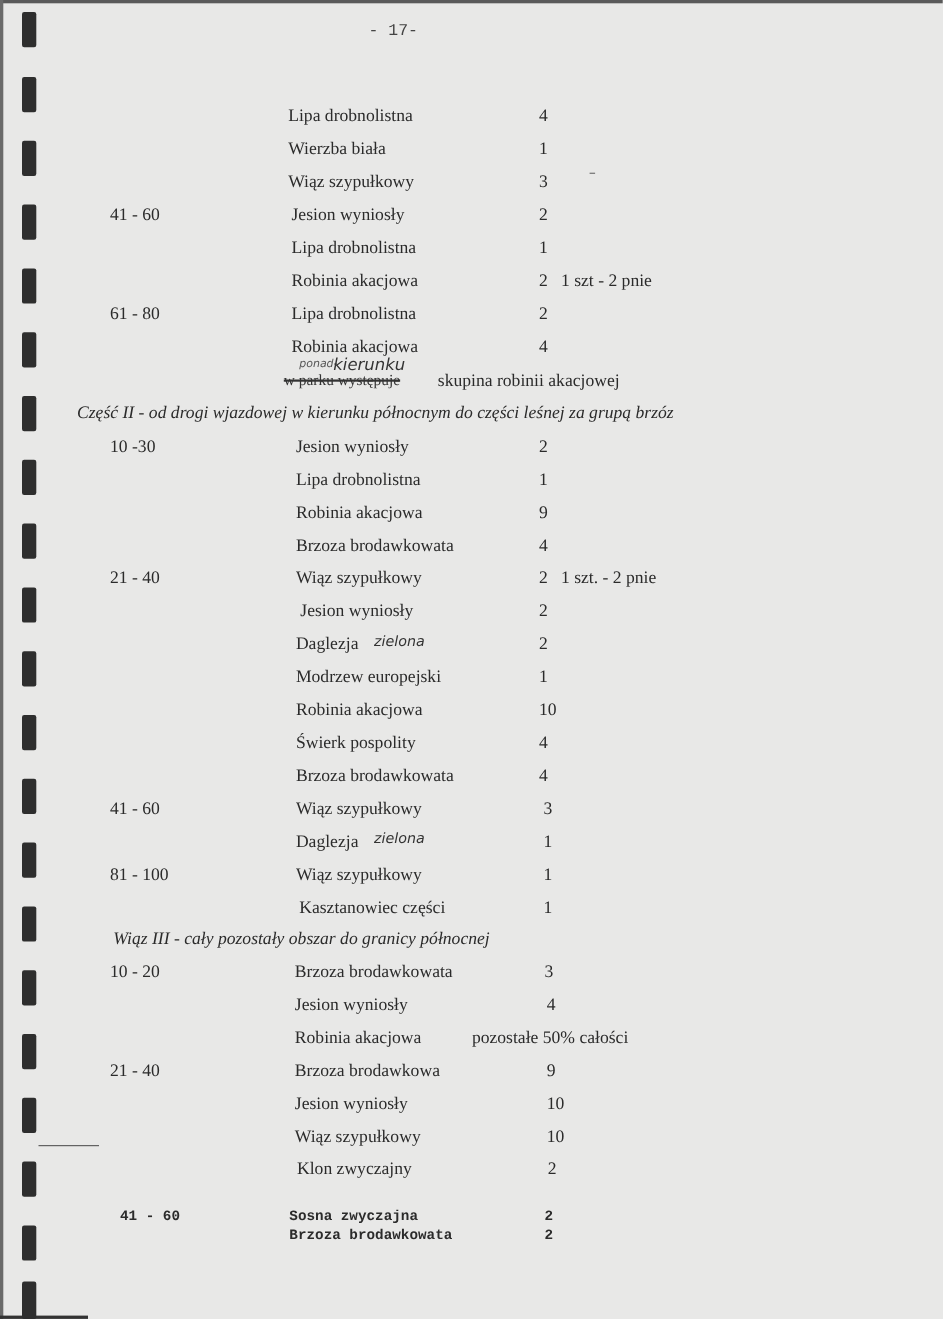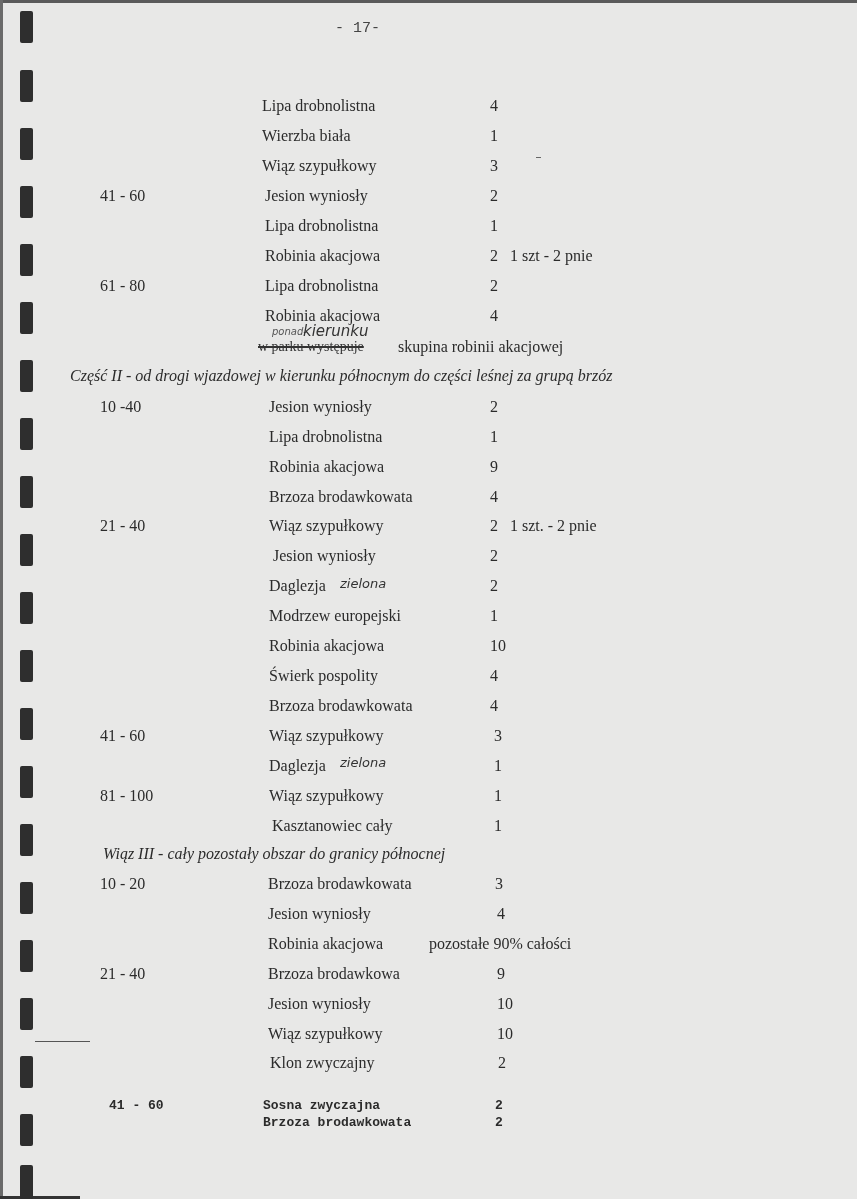--- a/index.html
+++ b/index.html
@@ -85,21 +85,21 @@
   <div class="row cnt" style="top:306px">4</div>
 
   <div class="hand" style="left:272px;top:326px;font-size:10px;color:#555">ponad-</div>
   <div class="hand" style="left:303px;top:322px;font-size:15px">kierunku</div>
   <div class="row strike" style="left:258px;top:337px;font-size:14px;color:#333">w parku występuje</div>
   <div class="row" style="left:398px;top:337px">skupina robinii akacjowej</div>
 </div>
 
 <div class="heading" style="left:70px;top:367px">Część II - od drogi wjazdowej w kierunku północnym do części leśnej za grupą brzóz</div>
 <div>
-  <div class="row cls" style="top:397px">10 -40</div>
+  <div class="row cls" style="top:397px">10 -30</div>
   <div class="row sp" style="top:397px;left:269px">Jesion wyniosły</div>
   <div class="row cnt" style="top:397px">2</div>
 
   <div class="row sp" style="top:427px;left:269px">Lipa drobnolistna</div>
   <div class="row cnt" style="top:427px">1</div>
 
   <div class="row sp" style="top:457px;left:269px">Robinia akacjowa</div>
   <div class="row cnt" style="top:457px">9</div>
 
   <div class="row sp" style="top:487px;left:269px">Brzoza brodawkowata</div>
@@ -134,35 +134,35 @@
   <div class="row cnt" style="top:726px;left:494px">3</div>
 
   <div class="row sp" style="top:756px;left:269px">Daglezja</div>
   <div class="hand" style="left:340px;top:755px;font-size:13px">zielona</div>
   <div class="row cnt" style="top:756px;left:494px">1</div>
 
   <div class="row cls" style="top:786px">81 - 100</div>
   <div class="row sp" style="top:786px;left:269px">Wiąz szypułkowy</div>
   <div class="row cnt" style="top:786px;left:494px">1</div>
 
-  <div class="row sp" style="top:816px;left:272px">Kasztanowiec cały</div>
+  <div class="row sp" style="top:816px;left:272px">Kasztanowiec części</div>
   <div class="row cnt" style="top:816px;left:494px">1</div>
 </div>
 
 <div class="heading" style="left:103px;top:845px">Wiąz III - cały pozostały obszar do granicy północnej</div>
 <div>
   <div class="row cls" style="top:874px">10 - 20</div>
   <div class="row sp" style="top:874px;left:268px">Brzoza brodawkowata</div>
   <div class="row cnt" style="top:874px;left:495px">3</div>
 
   <div class="row sp" style="top:904px;left:268px">Jesion wyniosły</div>
   <div class="row cnt" style="top:904px;left:497px">4</div>
 
   <div class="row sp" style="top:934px;left:268px">Robinia akacjowa</div>
-  <div class="row" style="top:934px;left:429px">pozostałe 90% całości</div>
+  <div class="row" style="top:934px;left:429px">pozostałe 50% całości</div>
 
   <div class="row cls" style="top:964px">21 - 40</div>
   <div class="row sp" style="top:964px;left:268px">Brzoza brodawkowa</div>
   <div class="row cnt" style="top:964px;left:497px">9</div>
 
   <div class="row sp" style="top:994px;left:268px">Jesion wyniosły</div>
   <div class="row cnt" style="top:994px;left:497px">10</div>
 
   <div class="row sp" style="top:1024px;left:268px">Wiąz szypułkowy</div>
   <div class="row cnt" style="top:1024px;left:497px">10</div>

